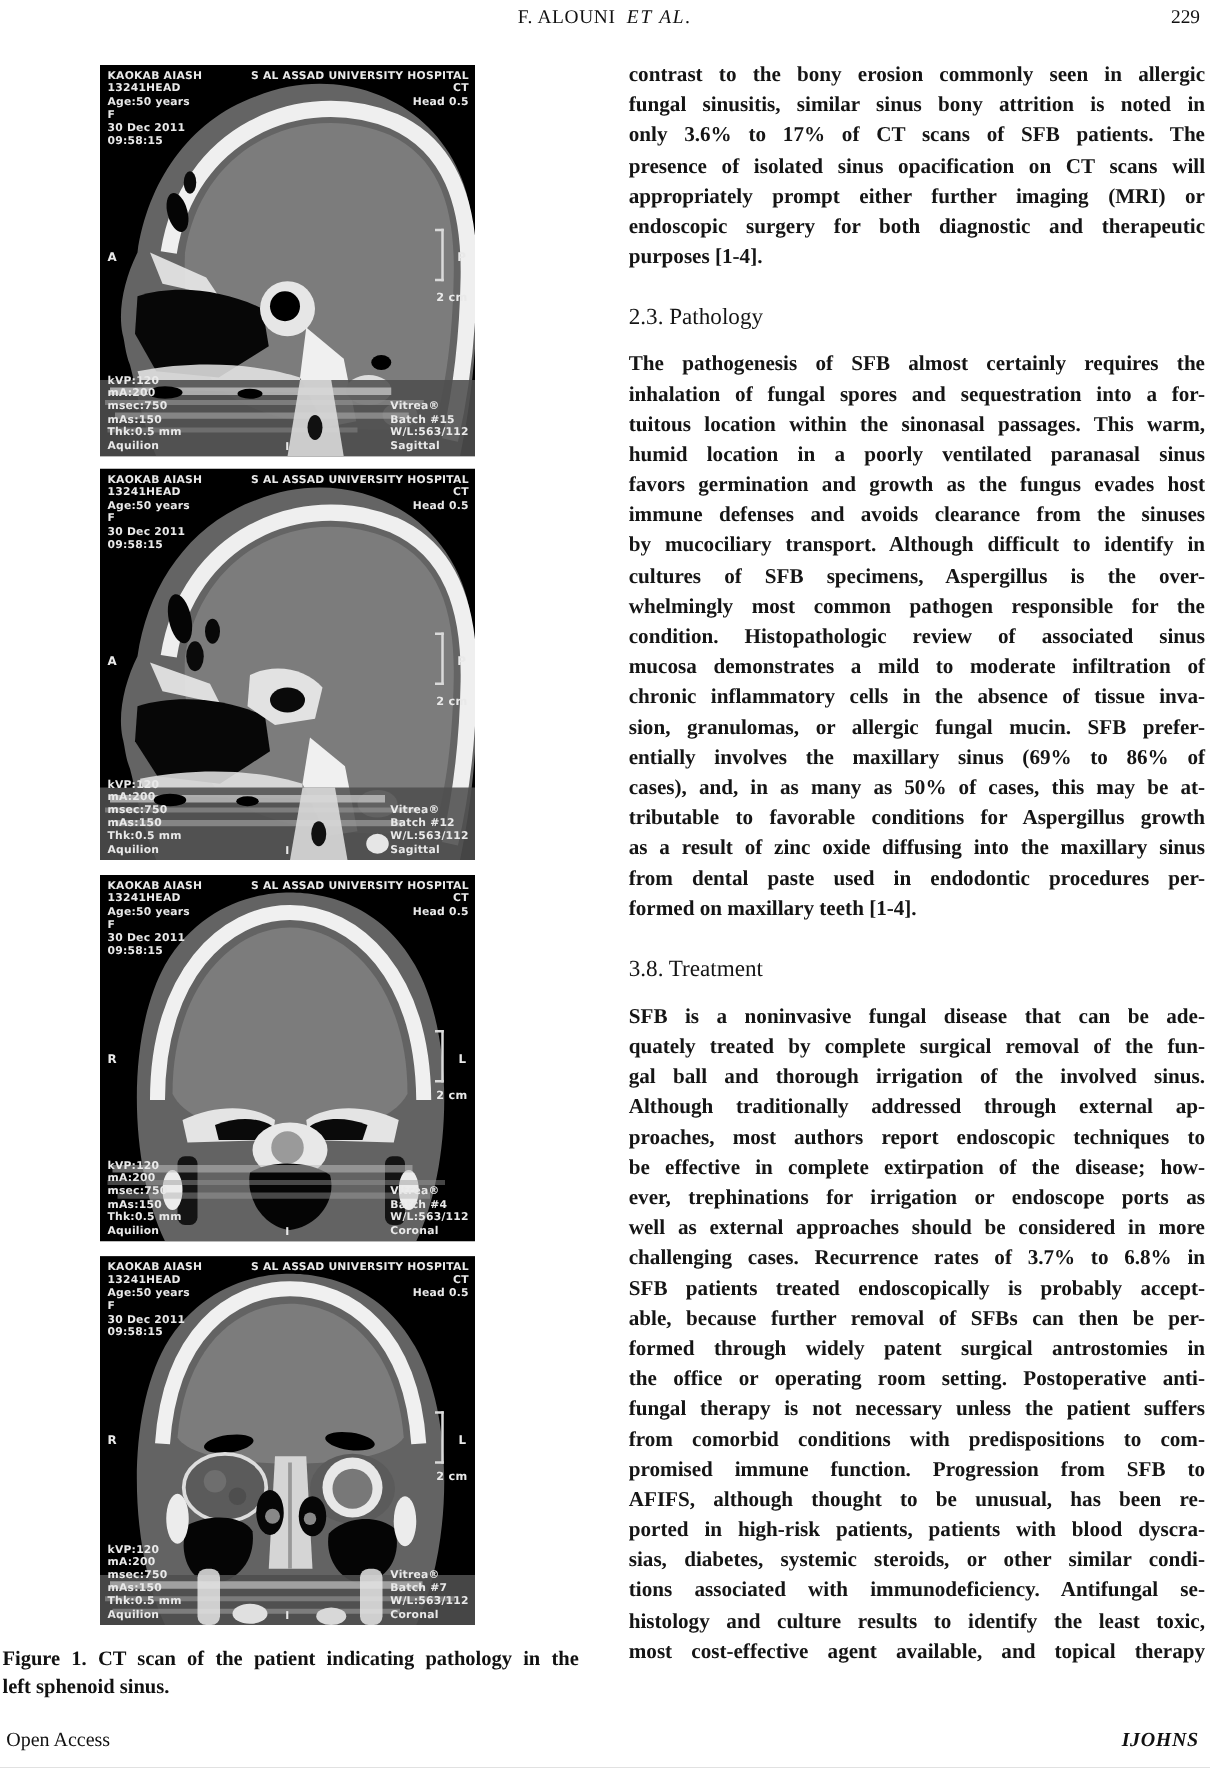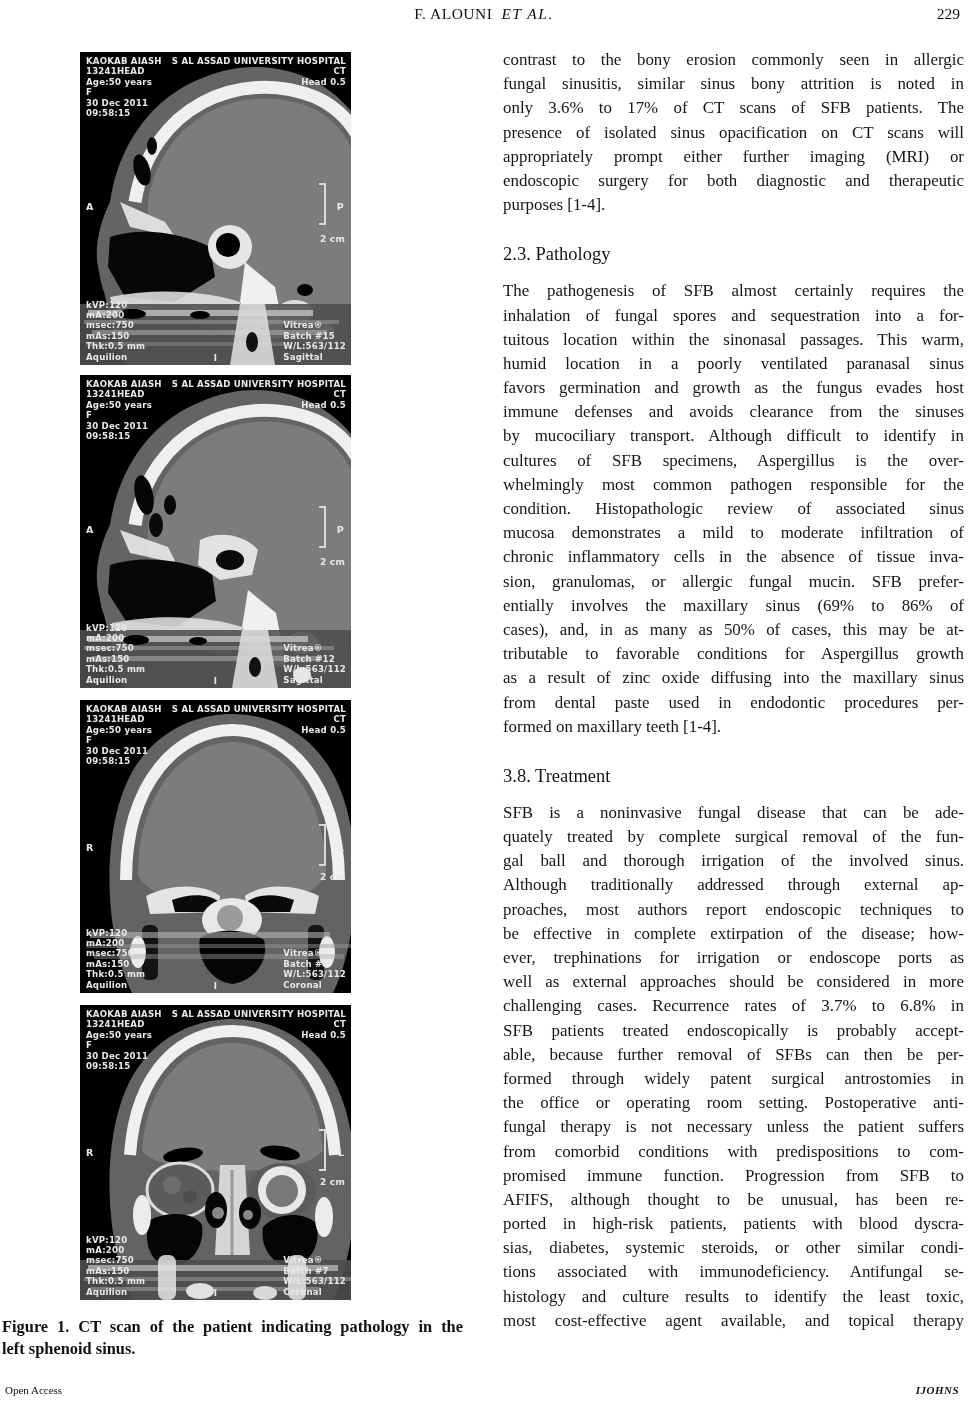--- a/index.html
+++ b/index.html
@@ -9,25 +9,25 @@
     background:#ffffff; color:#111;
     font-family:"Liberation Serif", serif; overflow:hidden;
   }
   
   .running-head { position:absolute; top:5px; left:0; width:968px; height:22px; font-size:15.5px; }
   .rh-center { position:absolute; left:0; width:100%; text-align:center; letter-spacing:.5px; }
   .rh-center i { font-style:italic; margin-left:9px; letter-spacing:1.5px; }
   .rh-page { position:absolute; right:8px; top:0;margin-left:38px; }
   
   .text-col { position:absolute; left:503px; top:48px; width:461px; font-size:16.9px; color:#151515; }
-  .para .ln { height:24.2px; line-height:24.2px; white-space:nowrap; }
+  .para .ln { height:24.2px; line-height:24.2px; white-space:nowrap;font-weight:bold; }
   .para .ln.jl { white-space:normal; text-align:justify; text-align-last:justify; }
   .sec-head { font-size:18.5px; font-weight:normal; line-height:26px; margin-top:24px; margin-bottom:12px; }
   
-  .ct-panel { position:absolute; left:80px; width:271px; background:#000; overflow:hidden; }
+  .ct-panel { position:absolute; left:80px; width:300px; background:#000; overflow:hidden; }
   .ct-art { position:absolute; left:0; top:0; }
   .ovl { position:absolute; color:#e9e9e9; font-family:"DejaVu Sans", sans-serif;
          font-size:8.6px; font-weight:bold; line-height:10.4px; letter-spacing:.2px; z-index:3; }
   .ovl.tl { left:6px; top:4px; }
   .ovl.tr { right:5px; top:4px; text-align:right; }
   .ovl.bl { left:6px; bottom:3px;margin-top:32px; }
   .ovl.br { right:5px; bottom:3px; }
   .o-left  { left:6px; font-size:9.5px; }
   .o-right { right:7px; font-size:9.5px; }
   .sag .o-left, .sag .o-right { top:150px; }
@@ -39,21 +39,21 @@
   .scale-label { right:6px; font-size:9px; }
   .sag .scale-label { top:182px; }
   .cor .scale-label { top:172px; }
   .o-bottom { left:50%; bottom:2px; transform:translateX(-50%); }
   
   .caption { position:absolute; left:2px; top:1316px; width:461px;
     font-weight:bold; font-size:16.4px; }
   .caption .ln { height:21.5px; line-height:21.5px; white-space:nowrap; }
   .caption .ln.jl { white-space:normal; text-align:justify; text-align-last:justify; }
   
-  .footer { position:absolute; left:0; bottom:8px; width:964px; height:22px; font-size:11px; }
+  .footer { position:absolute; left:0; bottom:8px; width:964px; height:22px; font-size:16px; }
   .ft-left { position:absolute; left:5px; }
   .ft-right { position:absolute; right:5px; font-weight:bold; font-style:italic; letter-spacing:.5px; }
 </style>
 </head>
 <body>
 
 <div class="page">
 
   <div class="running-head">
     <div class="rh-center">

